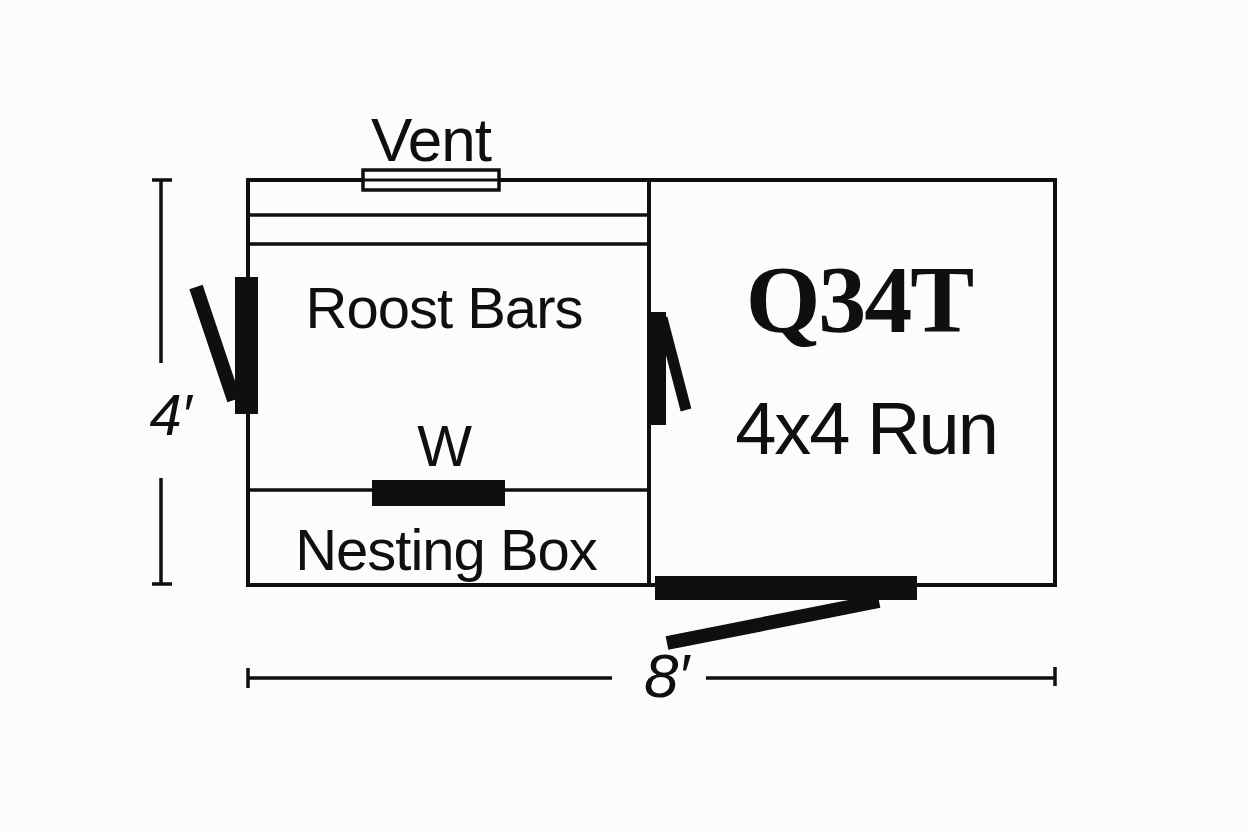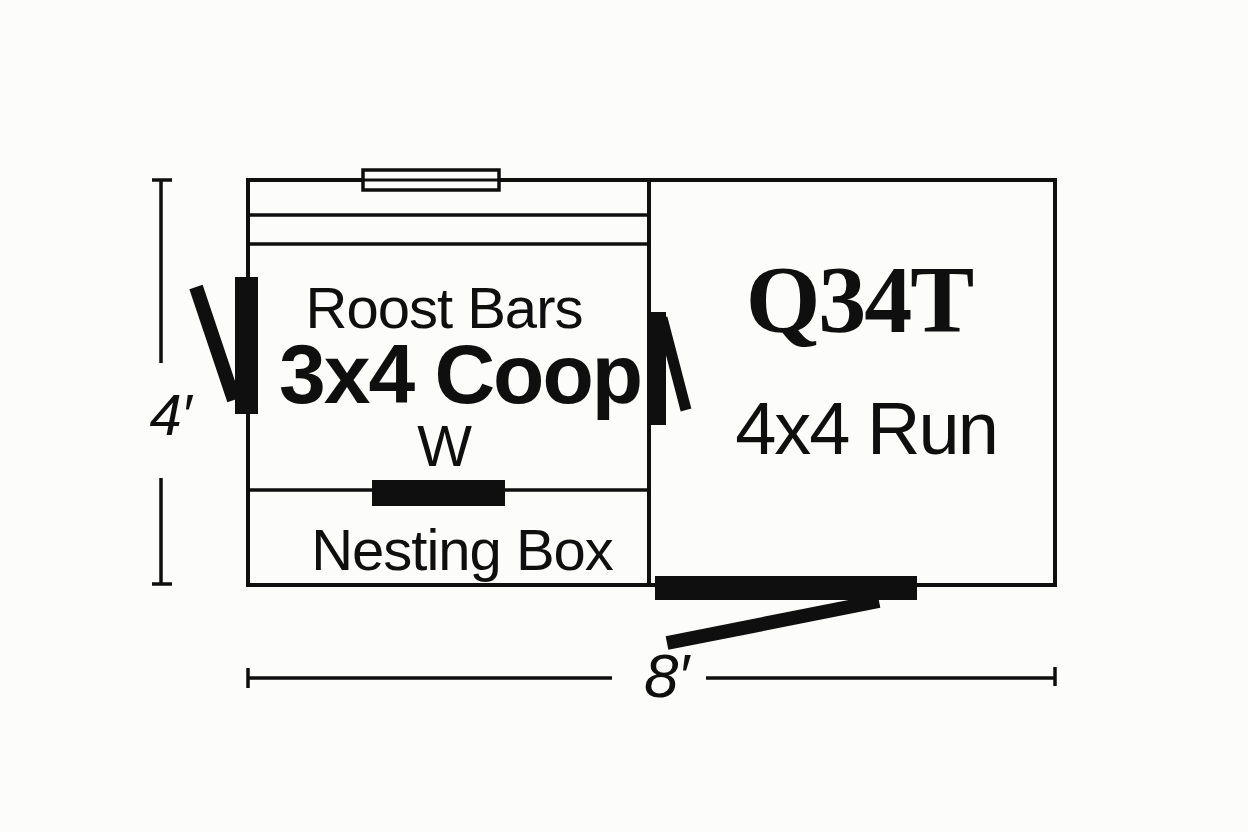--- a/index.html
+++ b/index.html
@@ -29,21 +29,21 @@
     transform: translate(-50%, -50%);
     color: var(--ink);
     white-space: nowrap;
     line-height: 1;
     letter-spacing: -1px;
   }
   .lbl-vent        { left: 431px; top: 140px; font-size: 62px; }
   .lbl-roost       { left: 444px; top: 284px; font-size: 58px; margin-top: 24px; }
   .lbl-coop        { left: 460px; top: 374px; font-size: 84px; font-weight: 700; letter-spacing: -2px; }
   .lbl-window      { left: 444px; top: 446px; font-size: 58px; }
-  .lbl-nesting     { left: 446px; top: 550px; font-size: 58px; margin-left: 16px; }
+  .lbl-nesting     { left: 446px; top: 550px; font-size: 58px; }
   .lbl-runcode     { left: 859px; top: 300px; font-size: 96px; font-weight: 700; letter-spacing: -2px; font-family: Liberation Serif, serif; }
   .lbl-runsize     { left: 866px; top: 429px; font-size: 74px; font-weight: 400; letter-spacing: -2px; }
   .lbl-dim-h       { left: 170px; top: 415px; font-size: 58px; font-style: italic; }
   .lbl-dim-w       { left: 666px; top: 676px; font-size: 62px; font-style: italic; }
 </style>
 </head>
 <body>
 
 <div class="stage">
 
@@ -79,24 +79,24 @@
     </g>
 
     <g>
       <line x1="248" y1="668" x2="248" y2="688" stroke="var(--ink)" stroke-width="3.5"></line>
       <line x1="248" y1="678" x2="612" y2="678" stroke="var(--ink)" stroke-width="3.5"></line>
       <line x1="706" y1="678" x2="1055" y2="678" stroke="var(--ink)" stroke-width="3.5"></line>
       <line x1="1055" y1="667" x2="1055" y2="686" stroke="var(--ink)" stroke-width="3.5"></line>
     </g>
   </svg>
 
+  <div class="label lbl-vent">Vent</div>
 
   <div class="label lbl-roost">Roost Bars</div>
 
-  <div class="label lbl-coop">3x4 Coop</div>
 
   <div class="label lbl-window">W</div>
 
   <div class="label lbl-nesting">Nesting Box</div>
 
   <div class="label lbl-runcode">Q34T</div>
 
   <div class="label lbl-runsize">4x4 Run</div>
 
   <div class="label lbl-dim-h">4′</div>

